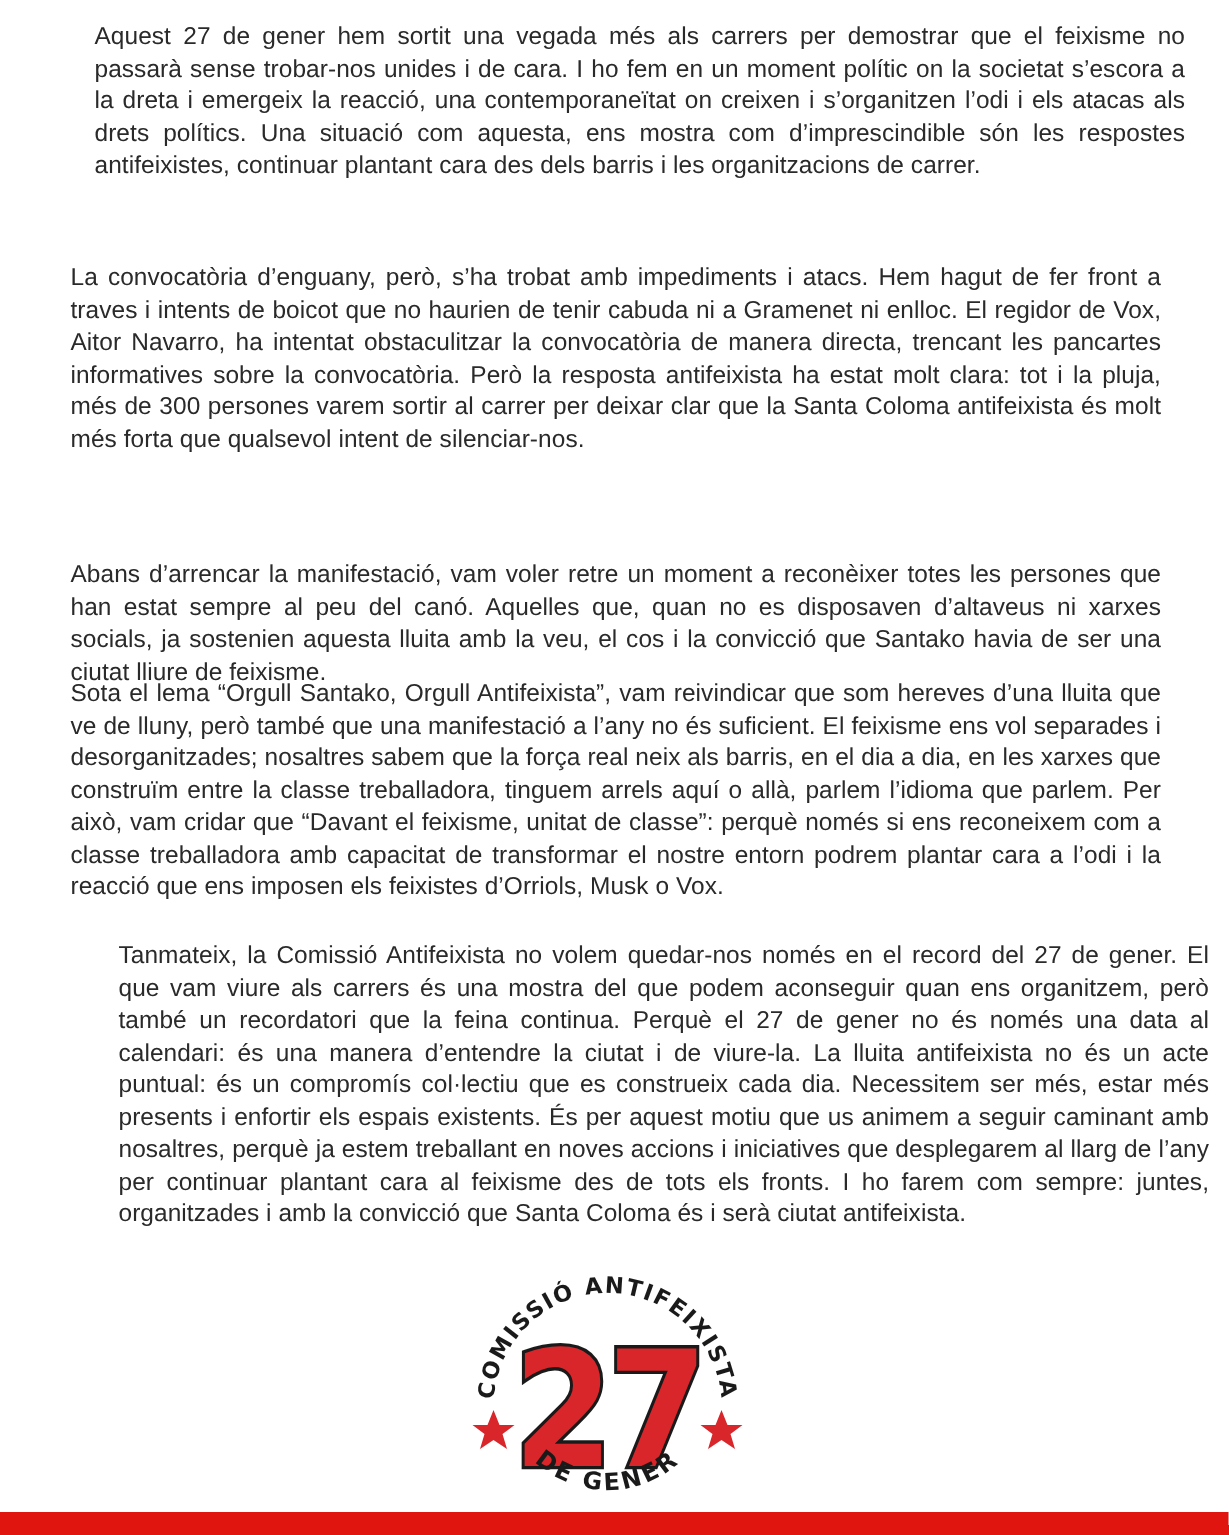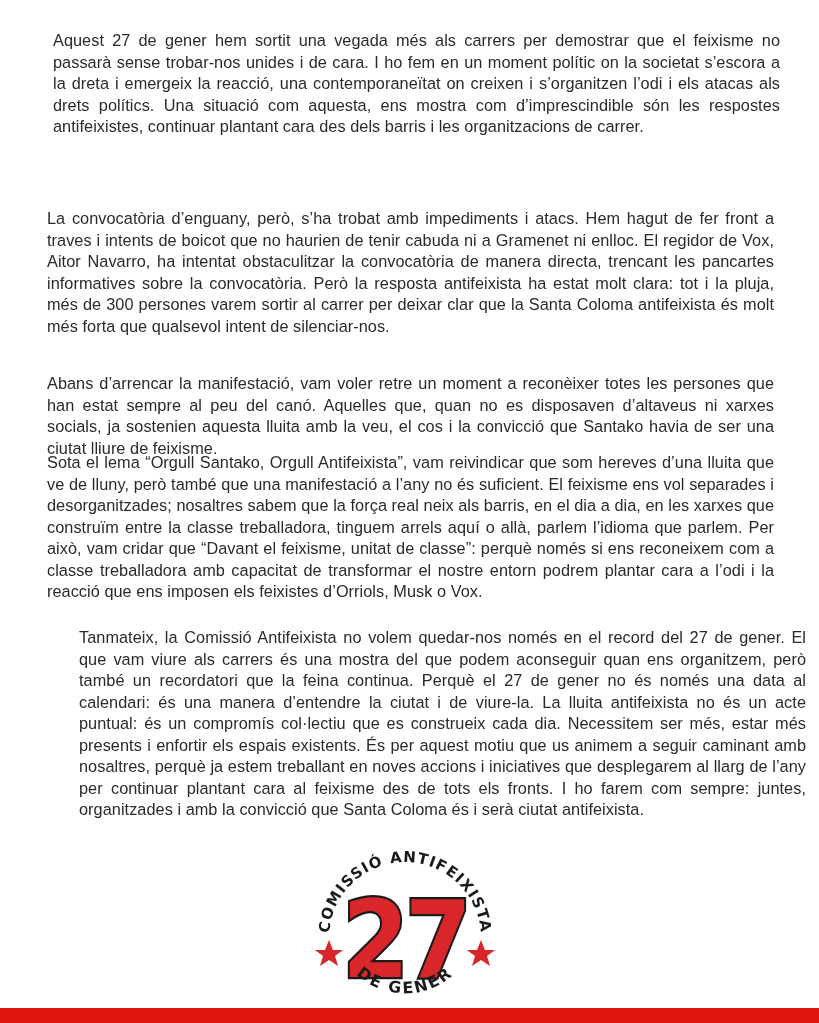--- a/index.html
+++ b/index.html
@@ -9,22 +9,22 @@
     font-family: "Liberation Sans", sans-serif;
     color: #2a2a2a;
   }
   .text-block {
     position: absolute; left: 47px; top: 14px; width: 727px;
   }
   .para {
     margin: 0; font-size: 16.3px; line-height: 21.55px;
     text-align: justify; letter-spacing: 0.05px; word-spacing: 0px;
   }
-  .p1 { position: absolute; top: 0px; left: 6px; width: 727px; margin-top: 16px; }
-  .p2 { position: absolute; top: 161px; left: 0; width: 727px; margin-top: 33px; }
+  .p1 { position: absolute; top: 0px; left: 16px; width: 727px; }
+  .p2 { position: absolute; top: 161px; left: 0; width: 727px; }
   .p3 { position: absolute; top: 311px; left: 0; width: 727px; margin-top: 48px; }
   .p4 { position: absolute; top: 438px; left: 0; width: 727px; }
   .p5 { position: absolute; top: 613px; left: 0; width: 727px; margin-left: 32px; }
   .logo {
     position: absolute; left: 307px; top: 836px; width: 196px; height: 172px;
   }
   .bottom-bar {
     position: absolute; left: 0; top: 1008px; width: 819px; height: 15px;
     background: #e01510;
   }

